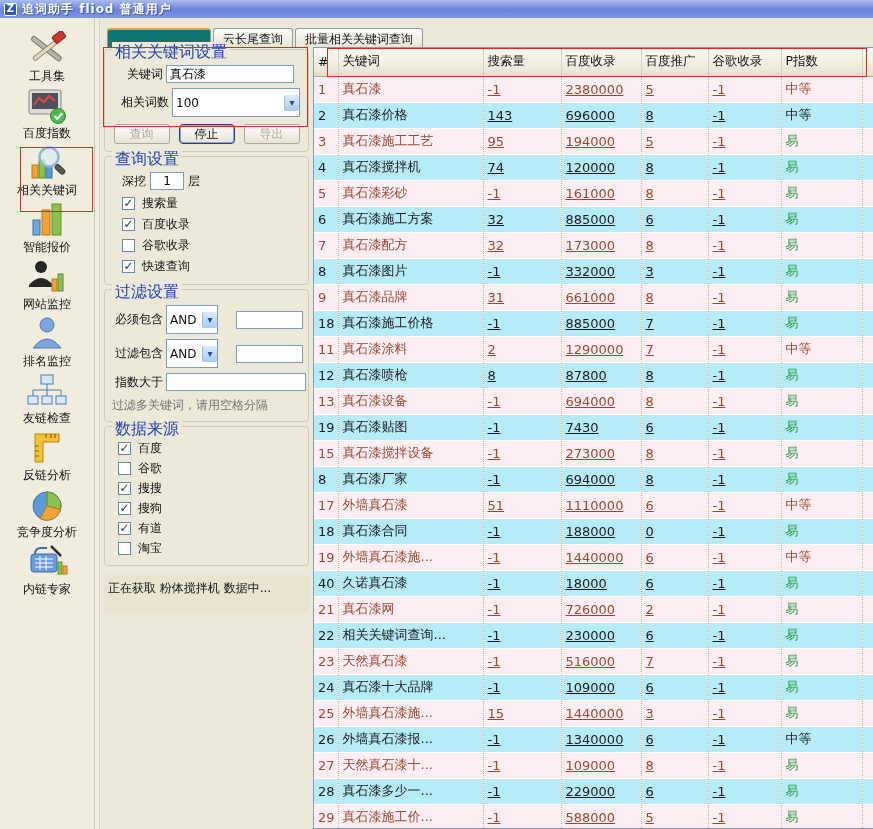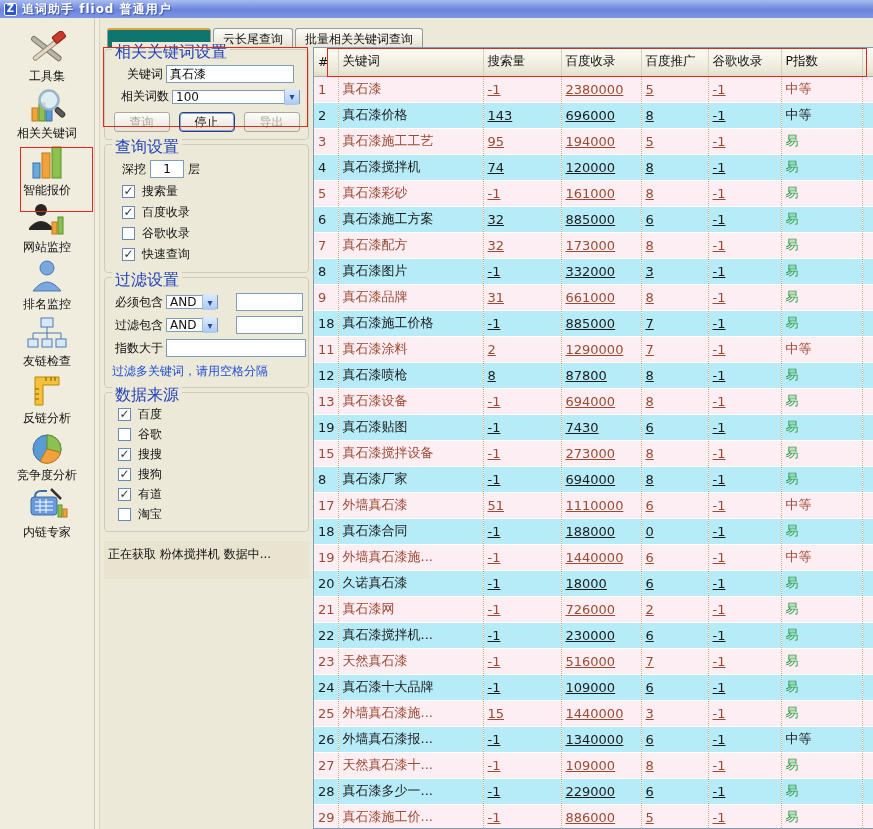--- a/index.html
+++ b/index.html
@@ -47,21 +47,21 @@
   .group { position:relative; border:1px solid #cfcbb8; border-radius:4px; padding:10px 5px 5px 5px; margin-bottom:4px; }
   .group-legend {
     position:absolute; top:-8px; left:7px; padding:0 3px;
     background:var(--window-bg,#ece9d8); color:var(--legend-blue,#2242b8); font-size:16px;
   }
   .form-row { display:flex; align-items:center; margin:5px 0; }
   .form-label { text-align:right; padding-right:3px; white-space:nowrap; flex:none; }
   .w56 { width:56px; } .w62 { width:62px; } .w52 { width:56px; }
   .input { border:1px solid var(--panel-border,#7f9db9); background:#fff; height:18px; font-size:12px; padding:1px 3px; font-family:inherit; }
   .kw-input { width:128px; }
-  .combo { display:flex; align-items:center; border:1px solid var(--panel-border,#7f9db9); background:#fff; height:14px; cursor:pointer; }
+  .combo { display:flex; align-items:center; border:1px solid var(--panel-border,#7f9db9); background:#fff; height:29px; cursor:pointer; }
   .combo-value { flex:1; padding:0 3px; font-size:12px; overflow:hidden; white-space:nowrap; }
   .combo-arrow {
     width:15px; height:16px; flex:none; display:flex; align-items:center; justify-content:center;
     background:linear-gradient(#dcebfd,#a9c9f2); border-left:1px solid #9ebcdc; border-radius:2px;
     color:#2a4a8a; font-size:10px;
   }
   .combo-arrow::after { content:"▾"; }
   .count-combo { width:128px; }
   .buttons-row { display:flex; justify-content:center; gap:9px; margin:7px 0 2px 0; }
   .btn {
@@ -76,21 +76,21 @@
   #source-options .cb-row { margin-left:8px; margin-top:3px; margin-bottom:3px; }
   .cb {
     width:13px; height:13px; flex:none; border:1px solid #6a8ab5; background:#fff;
     display:inline-flex; align-items:center; justify-content:center; font-size:12px; color:#333; line-height:1;
   }
   .cb.checked::after { content:"✓"; margin-top:-1px; }
   .cb-label { white-space:nowrap; }
   .op-combo { width:52px; flex:none; margin-right:18px; }
   .filter-input { flex:1; min-width:0; }
   .index-input { width:140px; }
-  .hint { margin:6px 0 2px 2px; color:#1d4ed8; white-space:nowrap; }
+  .hint { margin:6px 0 2px 2px; color:#737373; white-space:nowrap; }
   .status-box { margin-top:9px; background:var(--status-bg,#e9e4d0); padding:5px 4px 16px 4px; font-size:12px; white-space:nowrap; }
   
   .table-panel { width:560px; flex:none; background:#fff; border:1px solid var(--panel-border,#7f9db9); border-right:none; overflow:hidden; }
   table { border-collapse:collapse; table-layout:fixed; width:560px; }
   thead th {
     height:28px; font-weight:normal; text-align:left; padding:0 4px; font-size:12.5px;
     background:linear-gradient(var(--header-grad-top,#fdfdf6), #ece8d8 80%, var(--header-grad-bottom,#e0dcc8));
     border-right:1px solid #d5d1c0; border-bottom:1px solid #aeaa95; white-space:nowrap; overflow:hidden;
   }
   tbody td {
@@ -119,20 +119,32 @@
   <div class="sidebar" id="sidebar">
       <div class="sidebar-item">
         <div class="icon">
           <svg viewBox="0 0 44 36" width="44" height="36">
             <rect x="3" y="15" width="36" height="5" rx="2" transform="rotate(38 21 18)" fill="#b8b4a8" stroke="#7a766a"></rect>
             <rect x="5" y="16" width="34" height="4" rx="2" transform="rotate(-38 22 18)" fill="#e0d8c8" stroke="#9a8a6a"></rect>
             <rect x="28" y="2" width="12" height="8" rx="1.5" transform="rotate(-38 34 6)" fill="#c8392e" stroke="#8a2018"></rect>
           </svg>
         </div>
         <div class="label">工具集</div>
+      </div>
+      <div class="sidebar-item">
+        <div class="icon">
+          <svg viewBox="0 0 44 36" width="44" height="36">
+            <rect x="4" y="2" width="32" height="24" rx="2" fill="#dcdcd4" stroke="#888"></rect>
+            <rect x="7" y="5" width="26" height="16" fill="#50505c"></rect>
+            <polyline points="9,17 14,10 19,14 24,8 30,13" fill="none" stroke="#e04848" stroke-width="2"></polyline>
+            <circle cx="33" cy="28" r="7.5" fill="#4db84d" stroke="#2e8e2e"></circle>
+            <path d="M29.5 28 l2.8 2.8 l5 -5.6" fill="none" stroke="#fff" stroke-width="2.4"></path>
+          </svg>
+        </div>
+        <div class="label">百度指数</div>
       </div>
       <div class="sidebar-item selected">
         <div class="icon">
           <svg viewBox="0 0 44 36" width="44" height="36">
             <rect x="7" y="20" width="6" height="13" fill="#f0a23c" stroke="#c07818"></rect>
             <rect x="14" y="15" width="6" height="18" fill="#8cc152" stroke="#5a9122"></rect>
             <rect x="21" y="22" width="6" height="11" fill="#5b9bd5" stroke="#3a6ea5"></rect>
             <circle cx="24" cy="12" r="9.5" fill="#d8ecf8" fill-opacity="0.75" stroke="#98b4cc" stroke-width="2.5"></circle>
             <rect x="31" y="19" width="11" height="5" rx="2" transform="rotate(42 32 21)" fill="#5a5a5a" stroke="#333"></rect>
           </svg>
@@ -549,42 +561,42 @@
                 <td>19</td>
                 <td>外墙真石漆施...</td>
                 <td><span class="lnk">-1</span></td>
                 <td><span class="lnk">1440000</span></td>
                 <td><span class="lnk">6</span></td>
                 <td><span class="lnk">-1</span></td>
                 <td>中等</td>
                 <td></td>
               </tr>
               <tr class="even">
-                <td>20</td>
+                <td>40</td>
                 <td>久诺真石漆</td>
                 <td><span class="lnk">-1</span></td>
                 <td><span class="lnk">18000</span></td>
                 <td><span class="lnk">6</span></td>
                 <td><span class="lnk">-1</span></td>
                 <td class="p-easy">易</td>
                 <td></td>
               </tr>
               <tr class="odd">
                 <td>21</td>
                 <td>真石漆网</td>
                 <td><span class="lnk">-1</span></td>
                 <td><span class="lnk">726000</span></td>
                 <td><span class="lnk">2</span></td>
                 <td><span class="lnk">-1</span></td>
                 <td class="p-easy">易</td>
                 <td></td>
               </tr>
               <tr class="even">
                 <td>22</td>
-                <td>真石漆搅拌机...</td>
+                <td>相关关键词查询...</td>
                 <td><span class="lnk">-1</span></td>
                 <td><span class="lnk">230000</span></td>
                 <td><span class="lnk">6</span></td>
                 <td><span class="lnk">-1</span></td>
                 <td class="p-easy">易</td>
                 <td></td>
               </tr>
               <tr class="odd">
                 <td>23</td>
                 <td>天然真石漆</td>
@@ -642,21 +654,21 @@
                 <td><span class="lnk">229000</span></td>
                 <td><span class="lnk">6</span></td>
                 <td><span class="lnk">-1</span></td>
                 <td class="p-easy">易</td>
                 <td></td>
               </tr>
               <tr class="odd">
                 <td>29</td>
                 <td>真石漆施工价...</td>
                 <td><span class="lnk">-1</span></td>
-                <td><span class="lnk">886000</span></td>
+                <td><span class="lnk">588000</span></td>
                 <td><span class="lnk">5</span></td>
                 <td><span class="lnk">-1</span></td>
                 <td class="p-easy">易</td>
                 <td></td>
               </tr>
             </tbody>
         </table>
       </div>
 
     </div>

